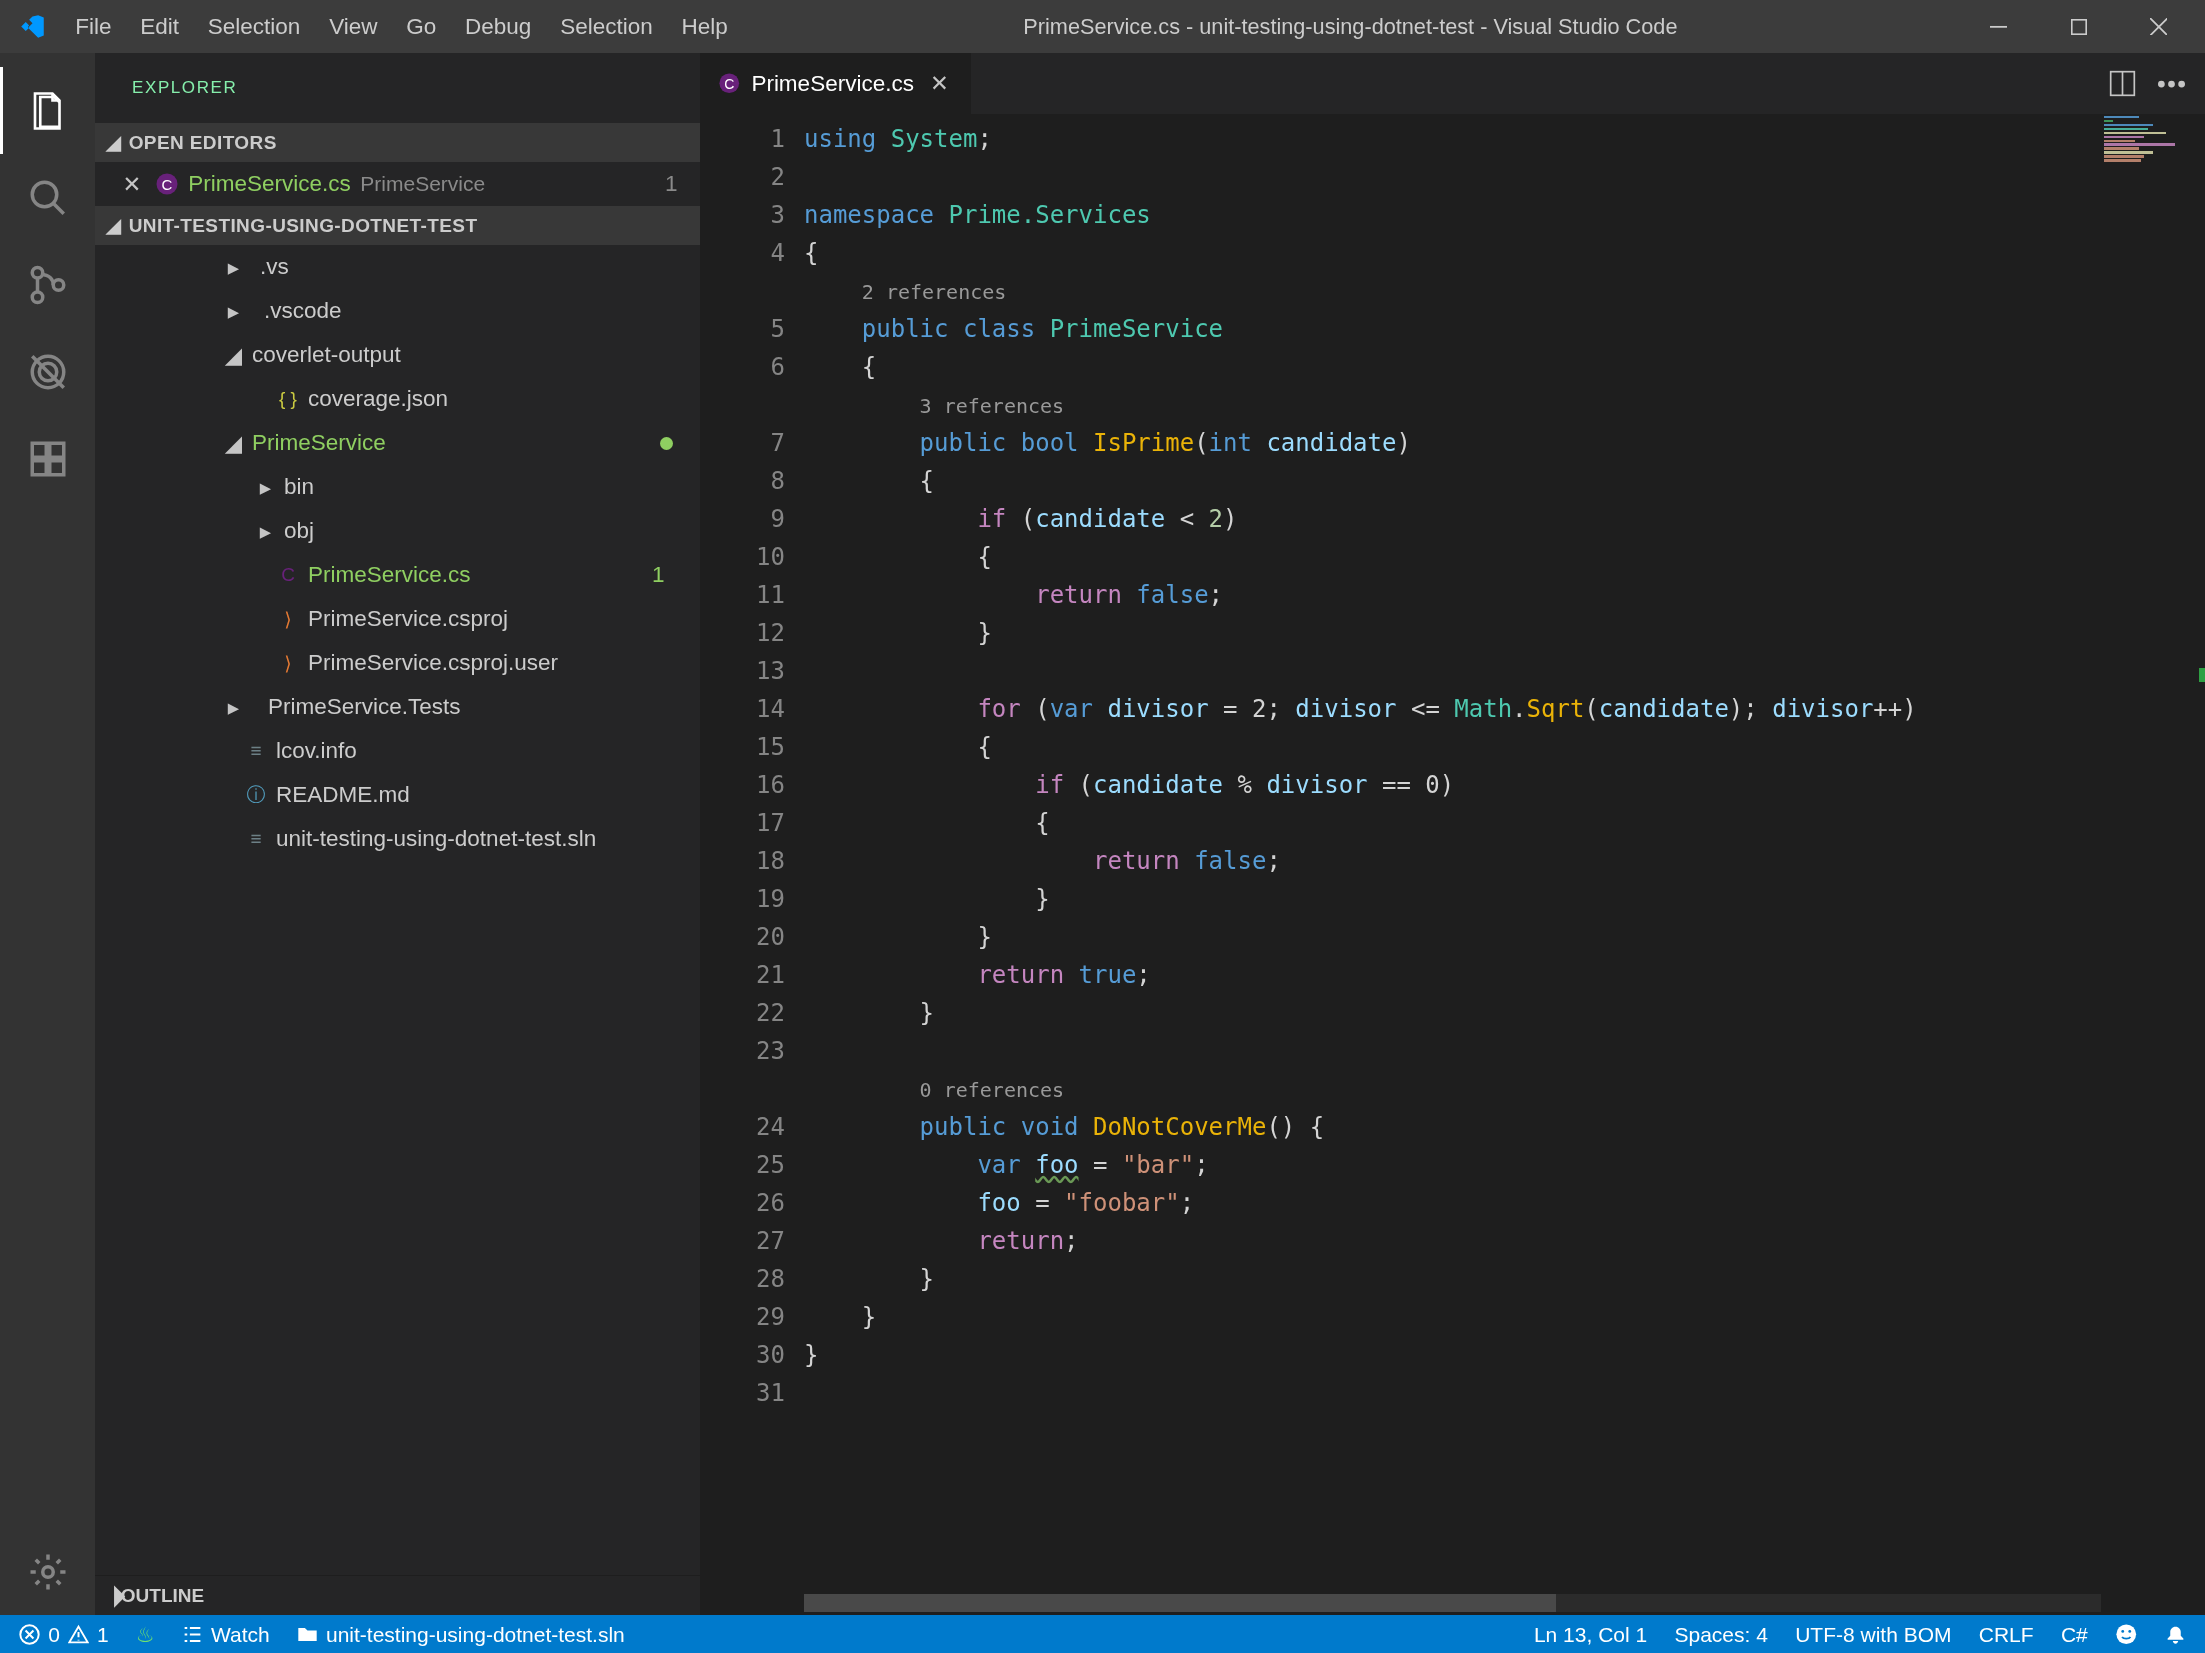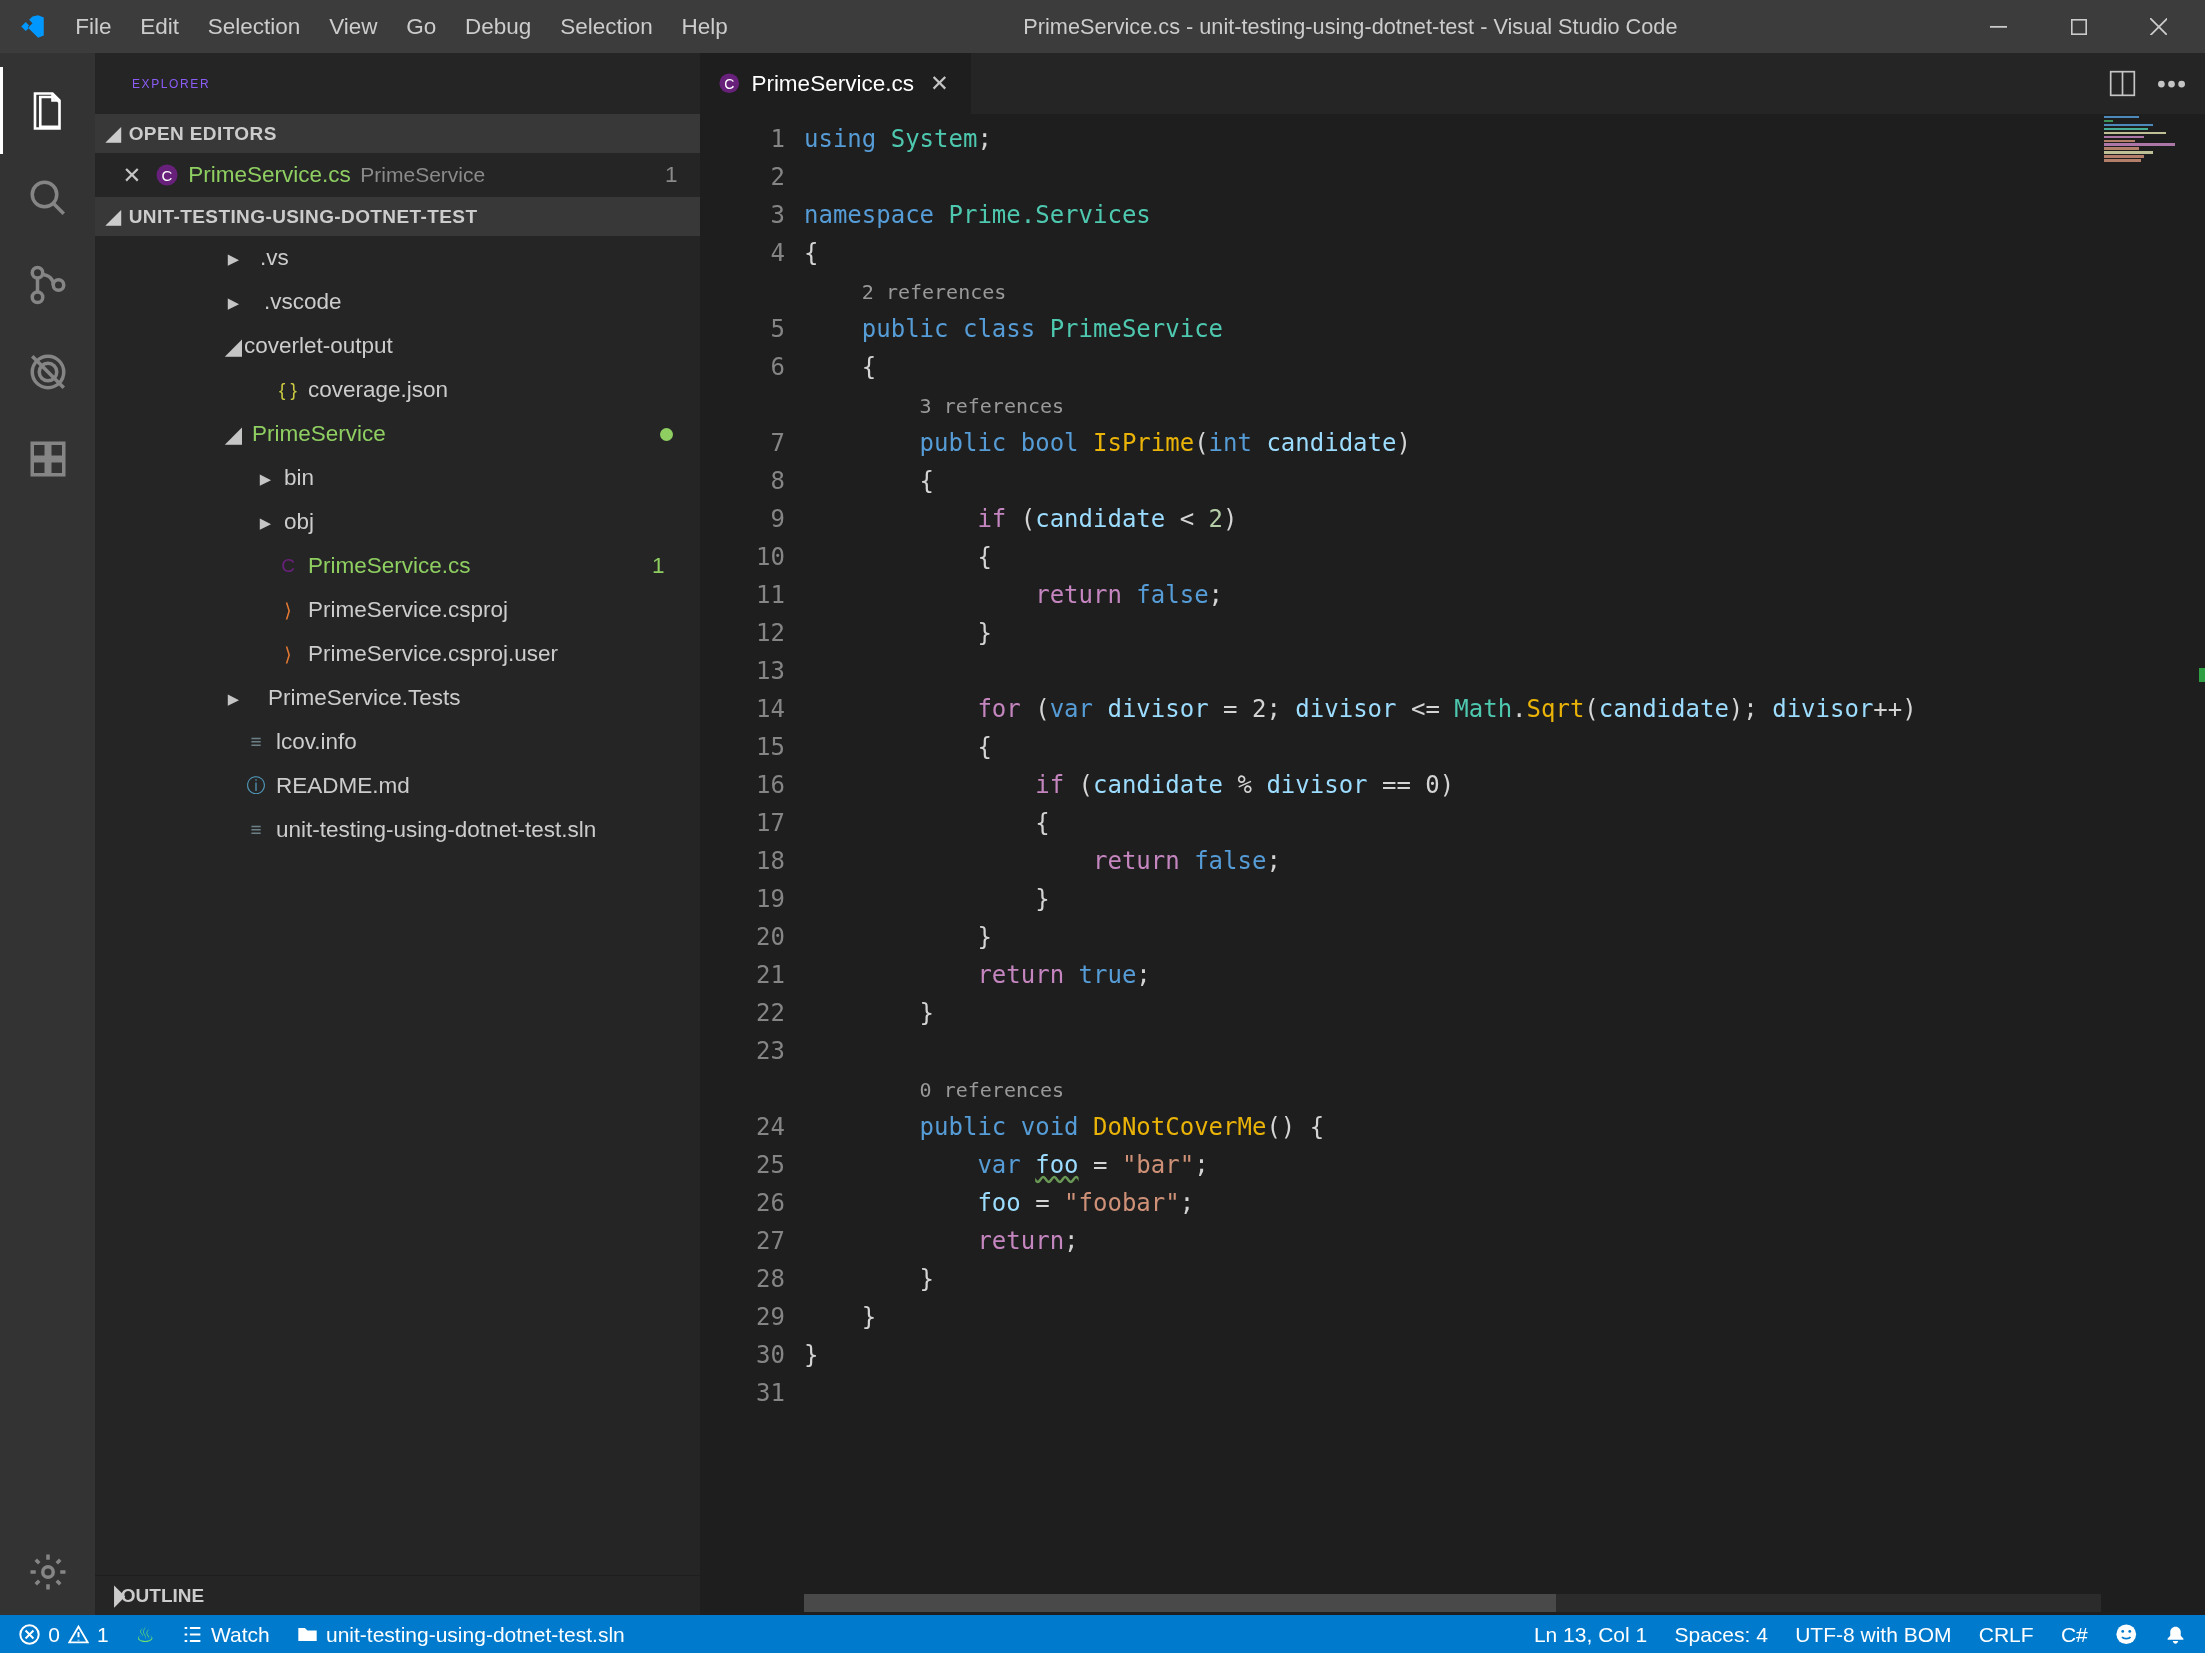--- a/index.html
+++ b/index.html
@@ -74,27 +74,27 @@
 .activity-bar .act-icon svg { width: 42px; height: 42px; }
 .activity-bar .spacer { flex: 1; }
 .sidebar {
   width: 605px;
   background: #252526;
   display: flex;
   flex-direction: column;
   overflow: hidden;
 }
 .sidebar-header {
-  height: 61px;
+  height: 70px;
   display: flex;
   align-items: center;
   padding-left: 37px;
-  font-size: 12px;
+  font-size: 17px;
   letter-spacing: 1.6px;
-  color: #8b5cf6;
+  color: #86efac;
 }
 .panel-header {
   height: 39px;
   background: #383838;
   display: flex;
   align-items: center;
   padding-left: 11.2px;
   font-size: 19px;
   font-weight: 600;
   letter-spacing: 0.4px;
@@ -356,21 +356,21 @@
         <div class="tree-row" style="padding-left: 128px;">
           <span class="arrow">▸</span>
           <span style="margin-left:16px">.vs</span>
         </div>
         <div class="tree-row" style="padding-left: 128px;">
           <span class="arrow">▸</span>
           <span style="margin-left:20px">.vscode</span>
         </div>
         <div class="tree-row" style="padding-left: 128px;">
           <span class="arrow">◢</span>
-          <span style="">coverlet-output</span>
+          <span style="margin-left:8px">coverlet-output</span>
         </div>
         <div class="tree-row" style="padding-left: 160px;">
           <span class="arrow"></span>
           <span class="file-icon" style="color:#cbcb41;font-size:19px;justify-content:center;align-items:center">{ }</span>
           <span style="margin-left:8px">coverage.json</span>
         </div>
         <div class="tree-row green" style="padding-left: 128px;">
           <span class="arrow">◢</span>
           <span style="margin-left:8px">PrimeService</span>
           <span class="dot"></span>

